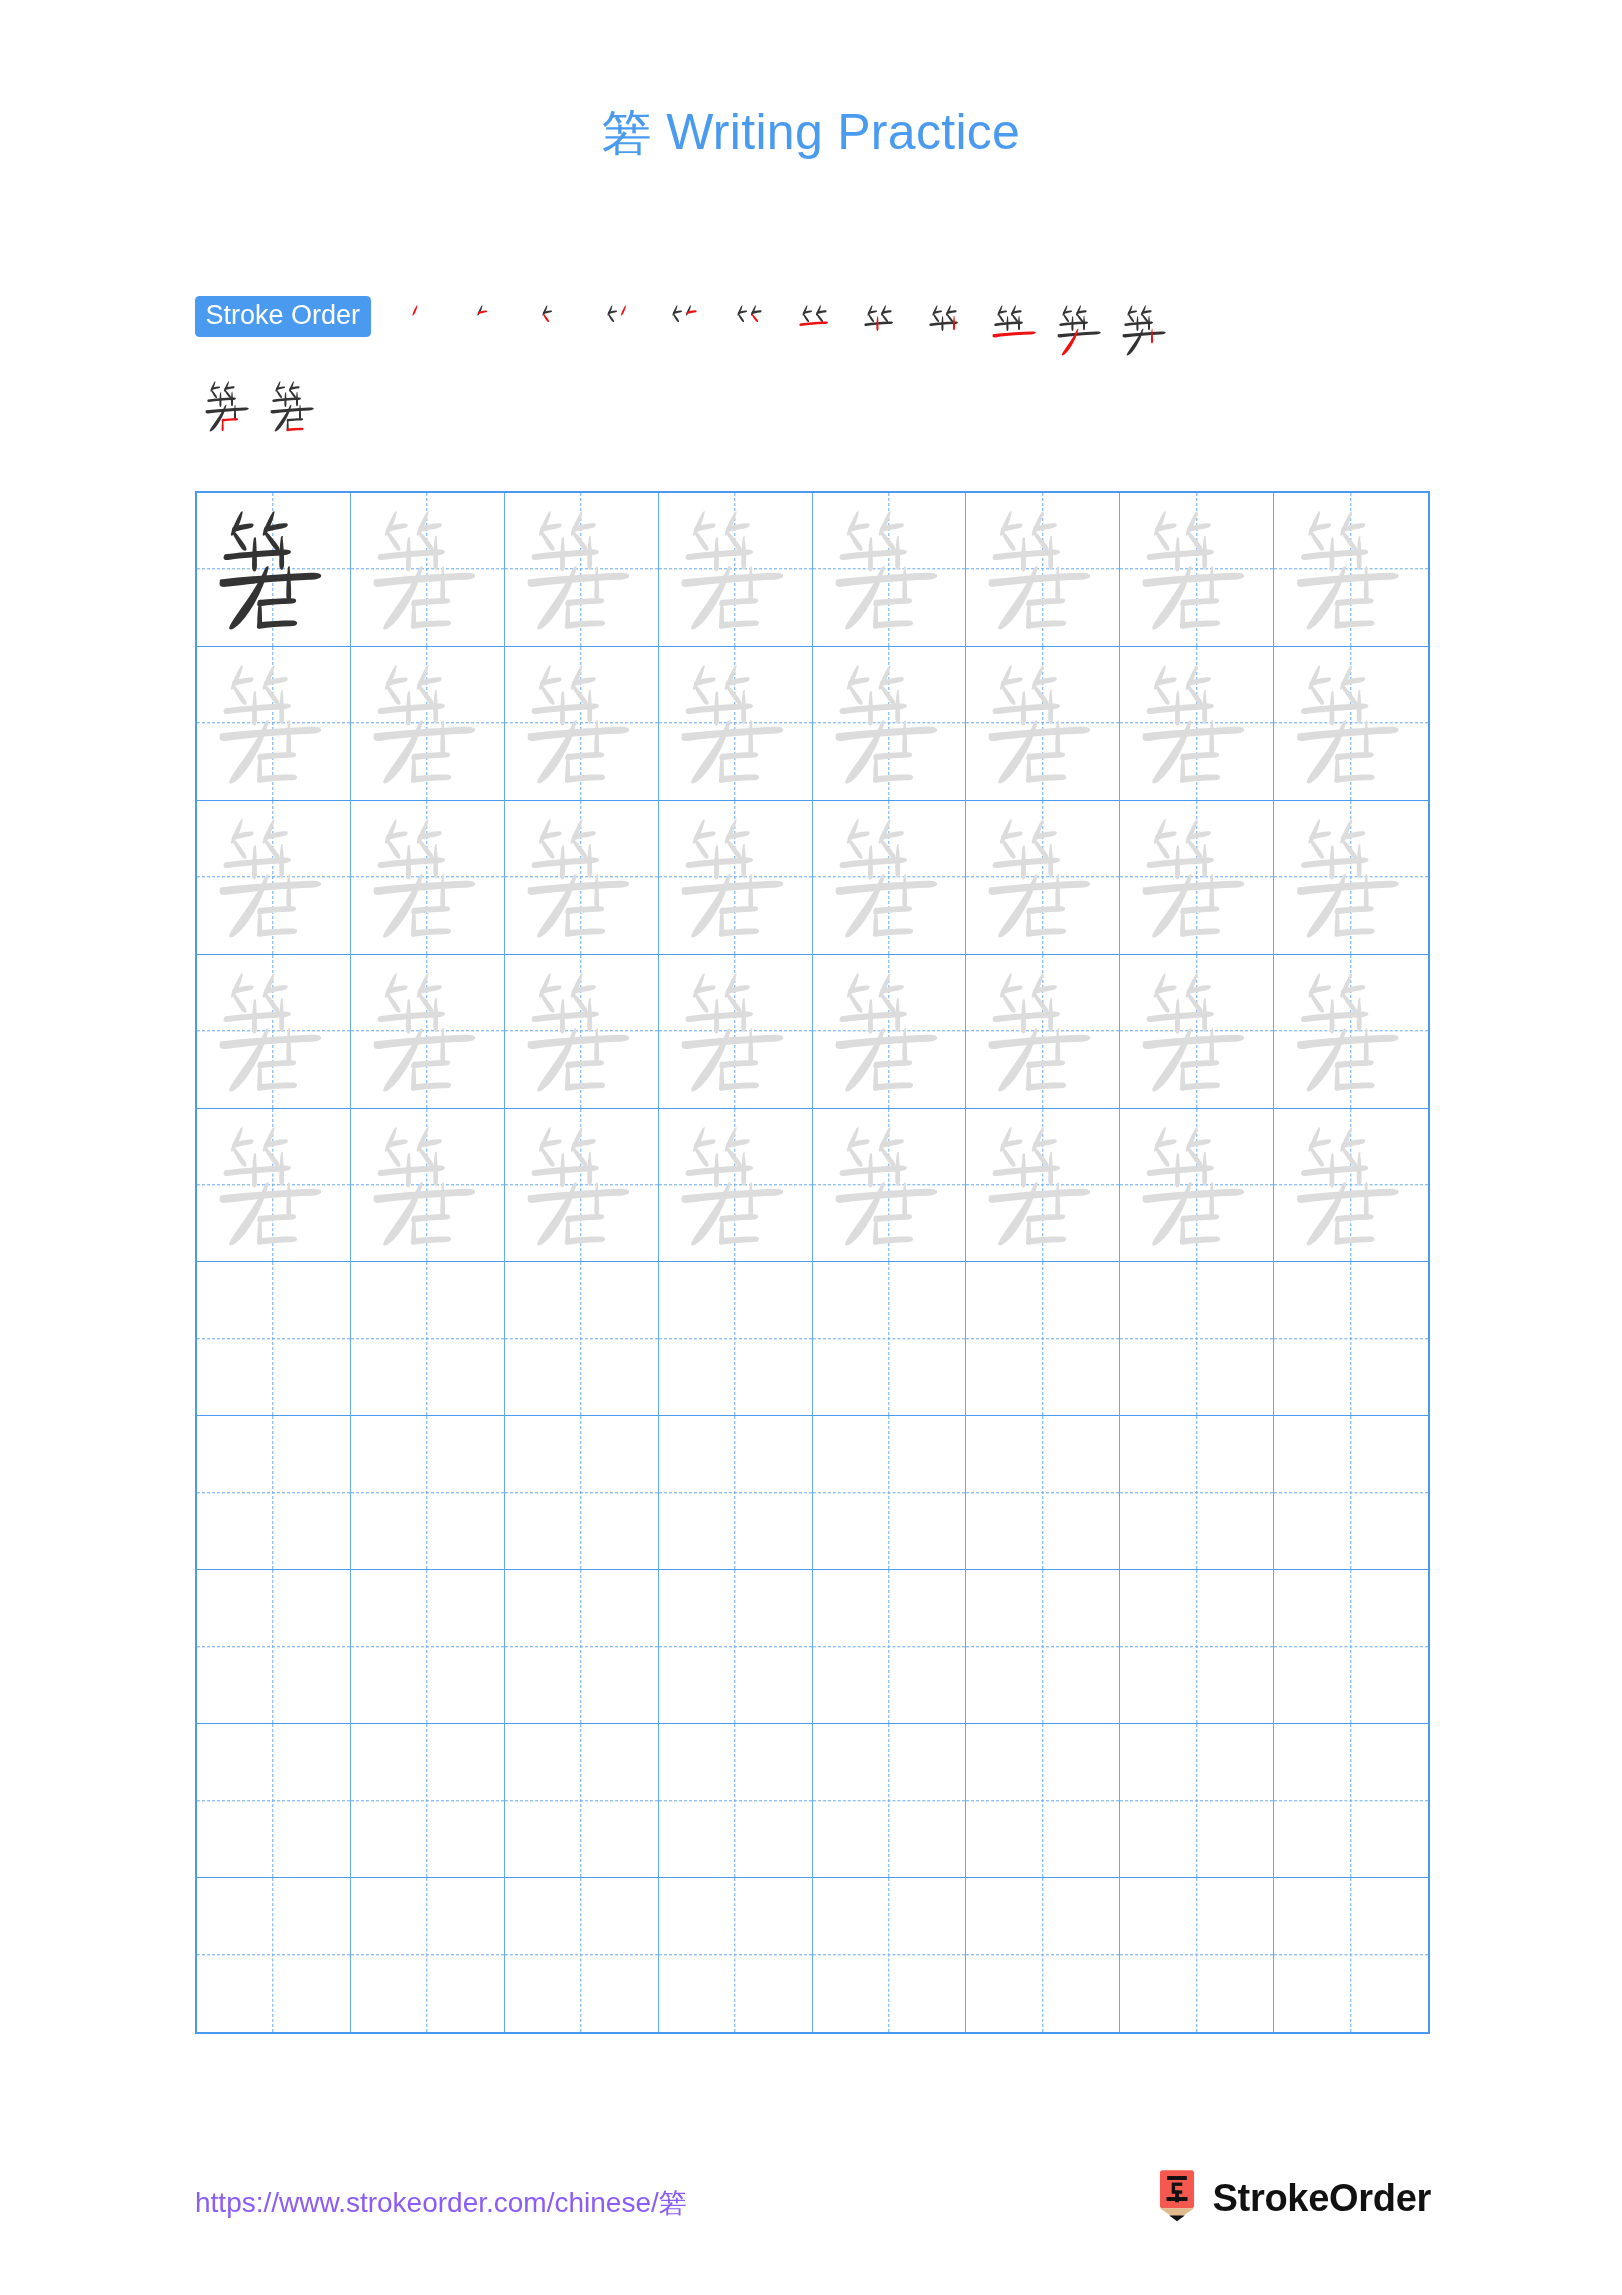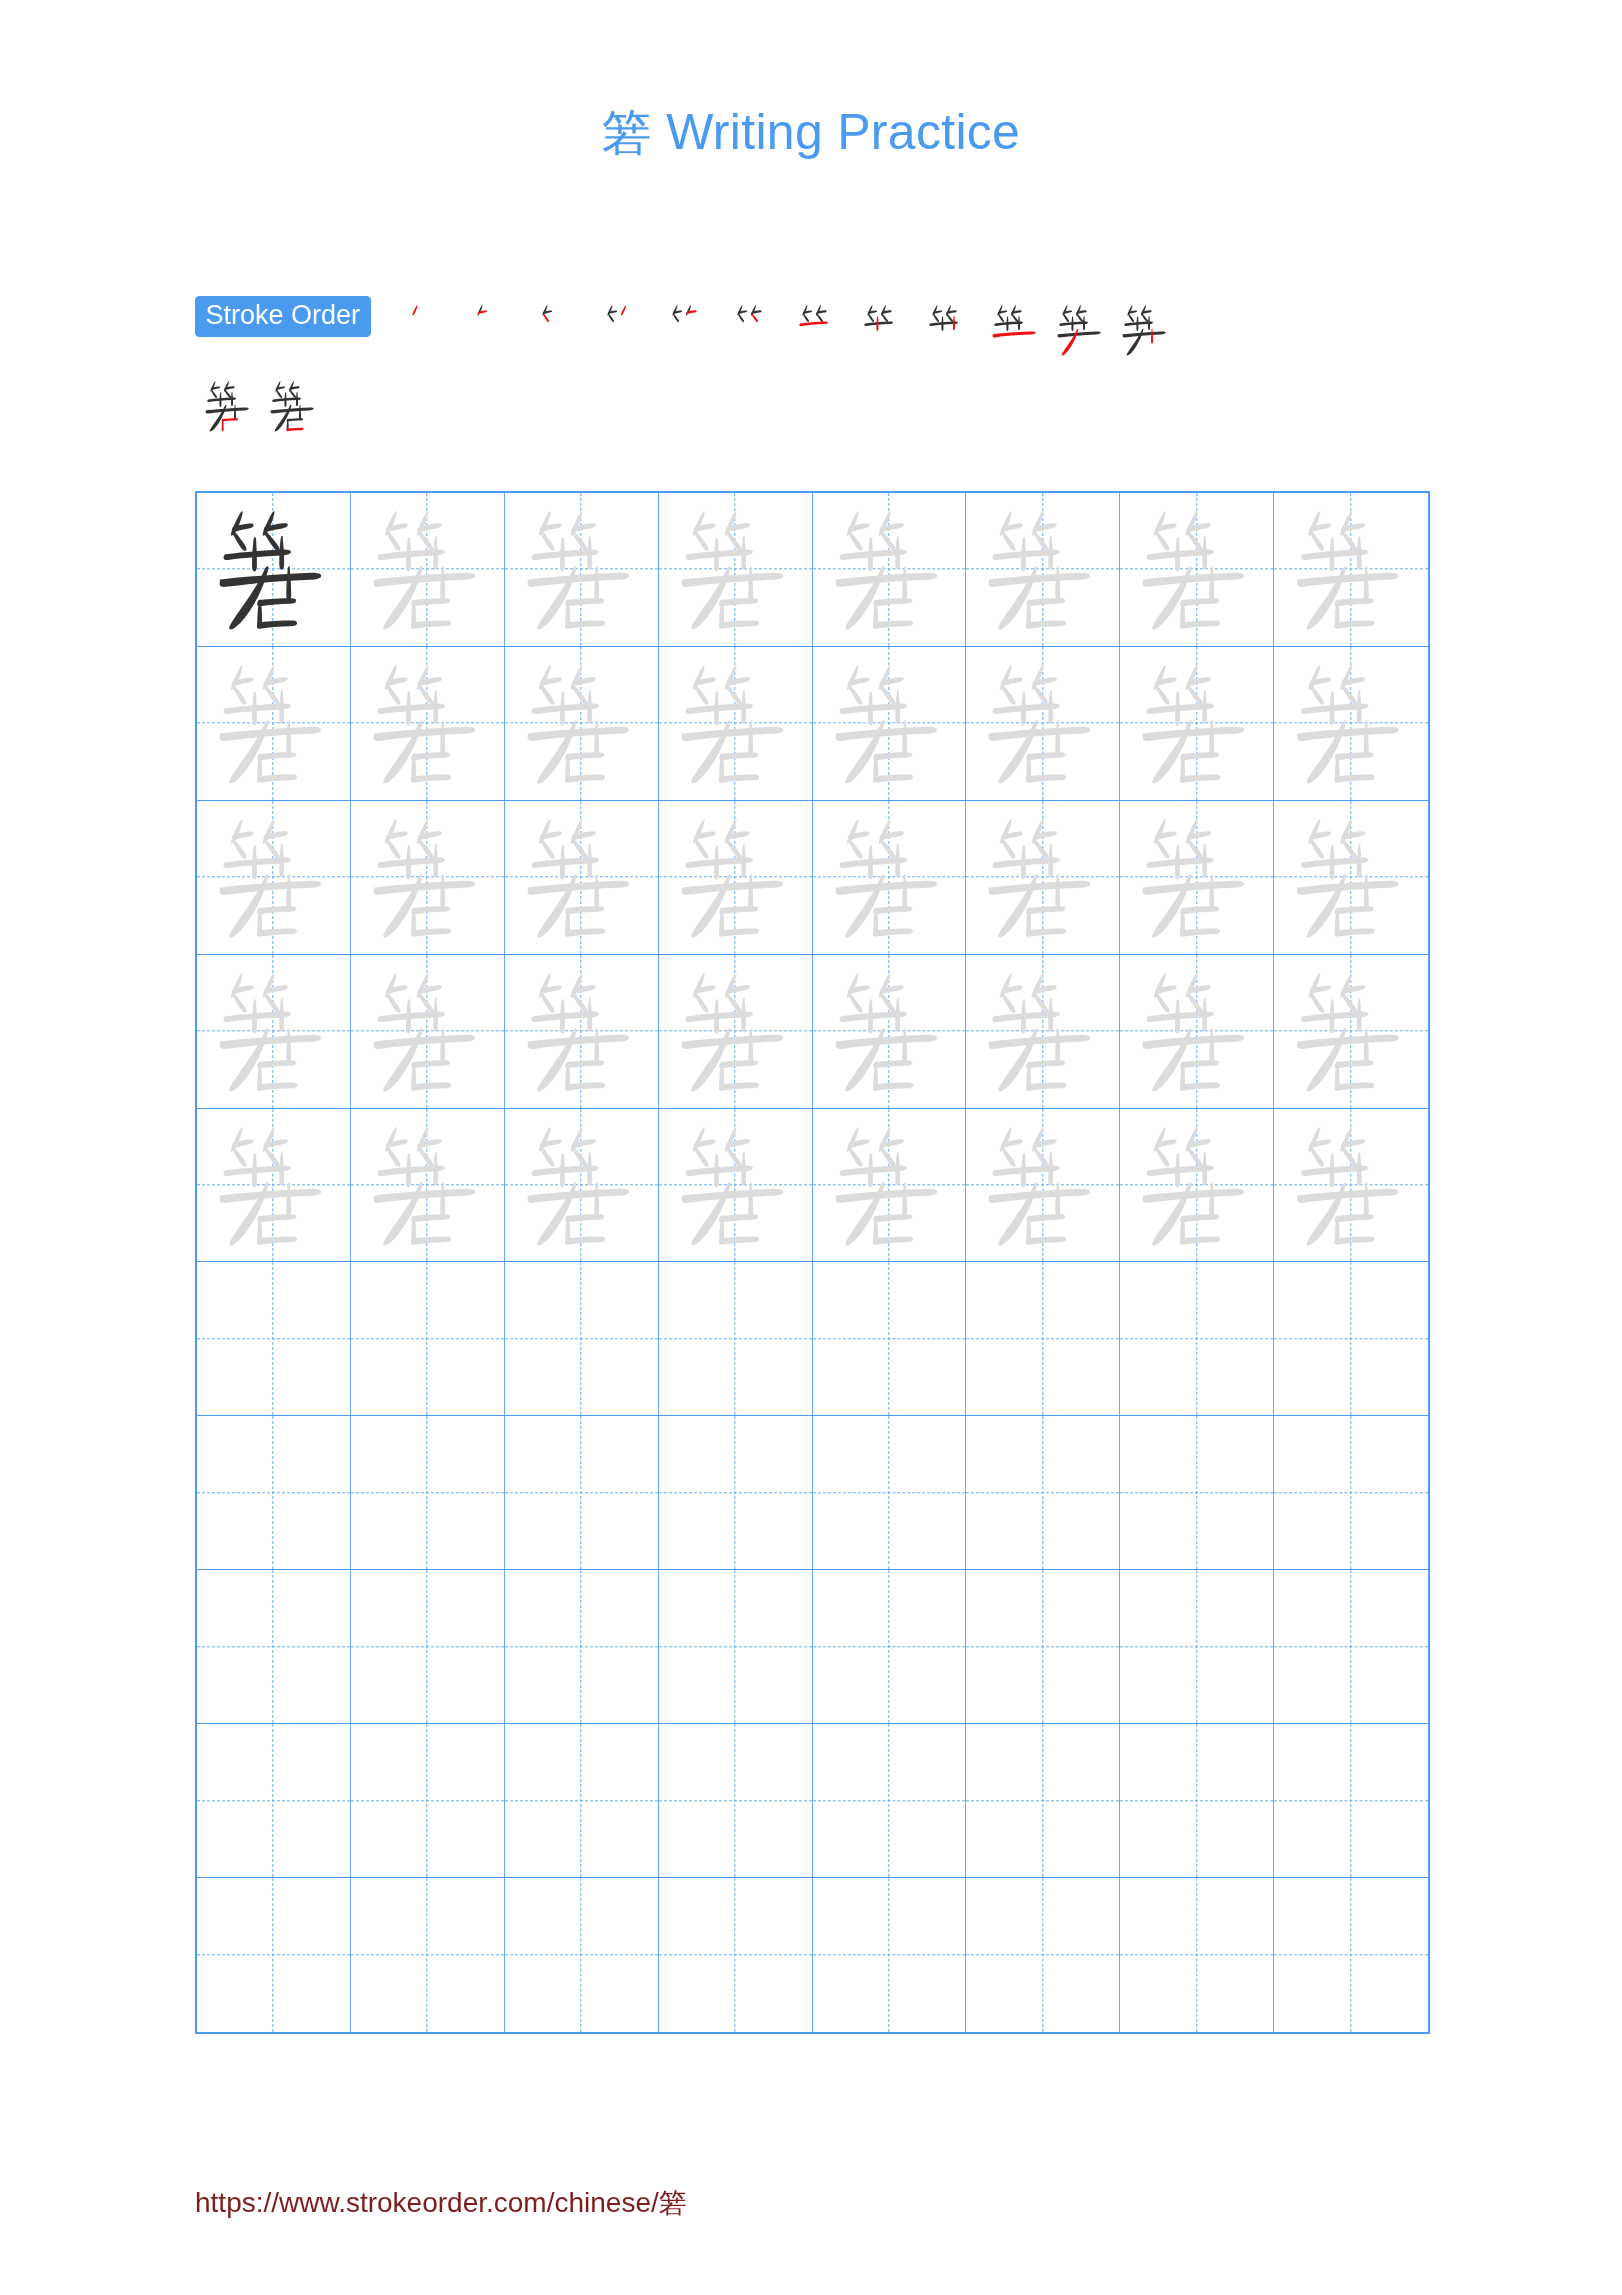--- a/index.html
+++ b/index.html
@@ -156,21 +156,21 @@
     left: 0;
     top: 2179px;
     width: 1622px;
     height: 79px;
   }
   .footer-url {
     position: absolute;
     left: 195px;
     top: 5.2px;
     font-size: 28px;
-    color: #7f1d1d;
+    color: #8b5cf6;
     text-decoration: none;
     white-space: nowrap;
   }
   .brand {
     position: absolute;
     right: 191px;
     top: -9.2px;
     display: flex;
     align-items: center;
     gap: 14.4px;
@@ -1204,16 +1204,32 @@
       <div class="cell lastrow"></div>
       <div class="cell lastrow"></div>
       <div class="cell lastrow"></div>
       <div class="cell lastrow"></div>
       <div class="cell lastrow"></div>
       <div class="cell lastcol lastrow"></div>
     </div>
 
   <div class="footer">
     <a class="footer-url" href="#">https://www.strokeorder.com/chinese/箬</a>
+    <div class="brand">
+      <svg class="brand-logo" viewBox="0 0 64 88">
+        <rect x="6" y="0" width="52" height="58" rx="4" fill="#f4584f"></rect>
+        <path d="M6 58 L58 58 L32 76 Z" fill="#e0b98c"></path>
+        <path d="M20 69 L44 69 L32 78 Z" fill="#111111"></path>
+        <g fill="#111111">
+          <rect x="17" y="9" width="30" height="6"></rect>
+          <rect x="24" y="19" width="16" height="5"></rect>
+          <rect x="24" y="24" width="5" height="10"></rect>
+          <rect x="24" y="31" width="16" height="5"></rect>
+          <rect x="29" y="31" width="6" height="18"></rect>
+          <rect x="16" y="41" width="32" height="6"></rect>
+        </g>
+      </svg>
+      <span class="brand-name">StrokeOrder</span>
+    </div>
   </div>
 
 </div>
 
 
 </body></html>

